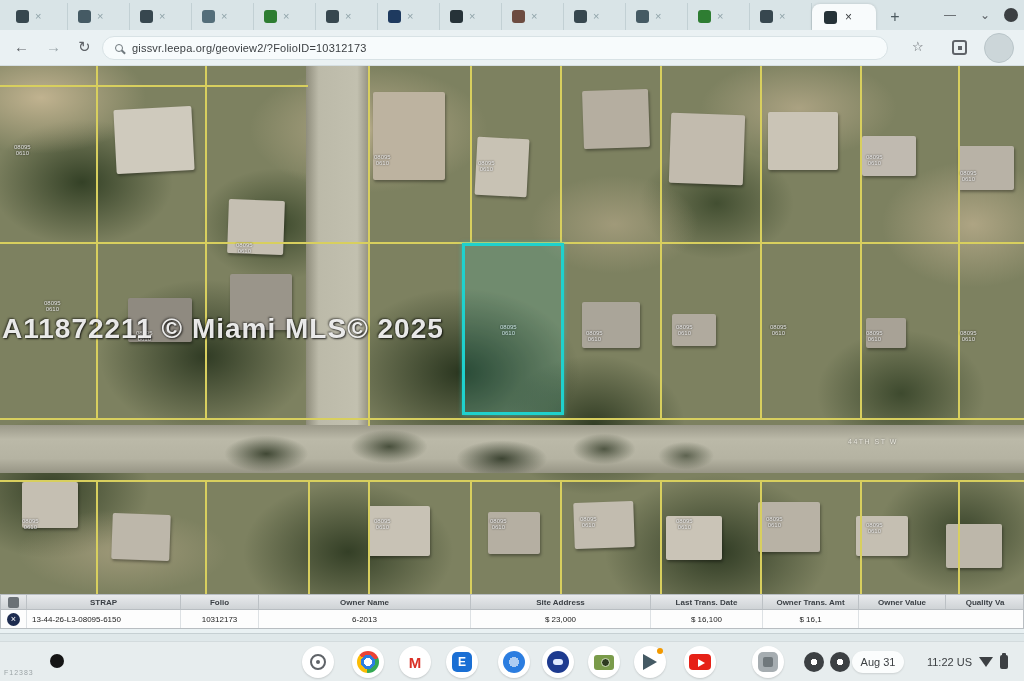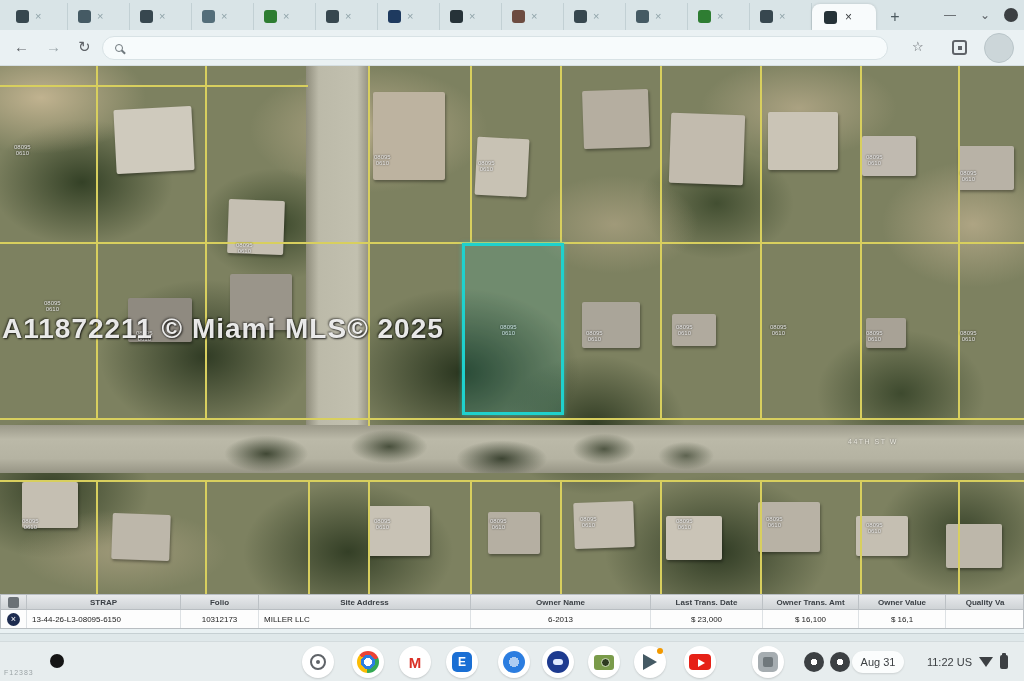--- a/index.html
+++ b/index.html
@@ -178,20 +178,21 @@
     <div class="strip-ctrl" style="left:980px;">⌄</div>
     <div class="avatar-dot"></div>
   </div>
 
   <div class="toolbar">
     <div class="navbtn" style="left:14px;">←</div>
     <div class="navbtn" style="left:46px;color:#9aa5aa;">→</div>
     <div class="navbtn" style="left:78px;">↻</div>
     <div class="omnibox">
       <span class="lens"></span>
+      <span class="urltext">gissvr.leepa.org/geoview2/?FolioID=10312173</span>
     </div>
     <div class="tb-icon" style="left:912px;">☆</div>
     <div class="shot-icon"></div>
     <div class="tb-avatar"></div>
   </div>
 
   <div class="map">
     <div class="road-v"></div>
     <div class="road-h"></div>
 
@@ -330,34 +331,33 @@
       <div class="watermark">A11872211 © Miami MLS© 2025</div>
     </div>
 
   <div class="attr-table">
     <div class="attr-head">
       <div>
           <span class="head-filter"></span>
         </div>
       <div>STRAP</div>
       <div>Folio</div>
+      <div>Owner Name</div>
       <div>Site Address</div>
-      <div>Owner Name</div>
       <div>Last Trans. Date</div>
       <div>Owner Trans. Amt</div>
       <div>Owner Value</div>
       <div>Quality Va</div>
     </div>
     <div class="attr-row">
       <div>
           <span class="row-zoom">×</span>
         </div>
       <div class="cell-left">13-44-26-L3-08095-6150</div>
       <div>10312173</div>
-      <div class="cell-left">MILLER LLC</div>
       <div>6-2013</div>
       <div>$ 23,000</div>
       <div>$ 16,100</div>
       <div>$ 16,1</div>
     </div>
   </div>
   <div class="table-strip"></div>
 
   <div class="taskbar">
     <div class="blackdot"></div>

